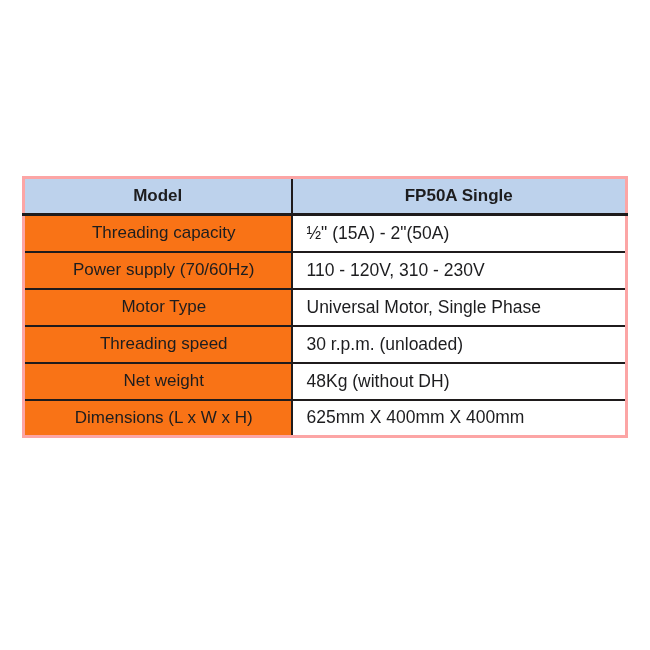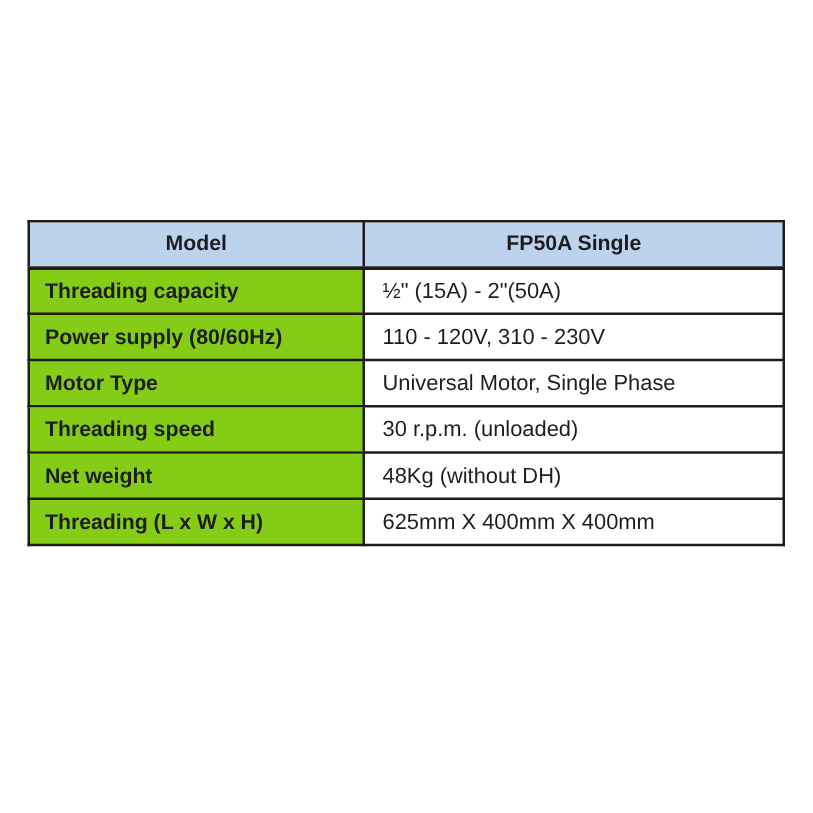--- a/index.html
+++ b/index.html
@@ -12,43 +12,43 @@
   .spec-table-wrap {
     position: absolute;
     left: 22px;
     top: 176px;
     width: 606px;
   }
   table.spec-table {
     width: 100%;
     border-collapse: collapse;
     table-layout: fixed;
-    border: 1px solid #fca5a5;
+    border: 3px solid #fca5a5;
   }
   table.spec-table col.col-label { width: 268px; }
   table.spec-table th, table.spec-table td {
     border: 2px solid #1f1b1c;
     height: 37px;
     font-size: 17px;
     vertical-align: middle;
     overflow: hidden;
     white-space: nowrap;
   }
   
   table.spec-table thead th {
     background: #bdd2ec;
     font-weight: bold;
     text-align: center;
     border-bottom-width: 3px;
   }
   
   table.spec-table tbody th {
-    background: #84cc16;
-    font-weight: bold;
-    text-align: left;
+    background: #f97316;
+    font-weight: normal;
+    text-align: center;
     padding-left: 12px;
   }
   
   table.spec-table tbody td {
     background: #ffffff;
     font-weight: normal;
     text-align: left;
     padding-left: 14px;
     font-size: 17.5px;
   }
@@ -67,34 +67,34 @@
         <th>Model</th>
         <th>FP50A Single</th>
       </tr>
     </thead>
     <tbody>
       <tr>
         <th>Threading capacity</th>
         <td>½" (15A) - 2"(50A)</td>
       </tr>
       <tr>
-        <th>Power supply (80/60Hz)</th>
+        <th>Power supply (70/60Hz)</th>
         <td>110 - 120V, 310 - 230V</td>
       </tr>
       <tr>
         <th>Motor Type</th>
         <td>Universal Motor, Single Phase</td>
       </tr>
       <tr>
         <th>Threading speed</th>
         <td>30 r.p.m. (unloaded)</td>
       </tr>
       <tr>
         <th>Net weight</th>
         <td>48Kg (without DH)</td>
       </tr>
       <tr>
-        <th>Threading (L x W x H)</th>
+        <th>Dimensions (L x W x H)</th>
         <td>625mm X 400mm X 400mm</td>
       </tr>
     </tbody>
   </table>
 </div>
 
 </body></html>

